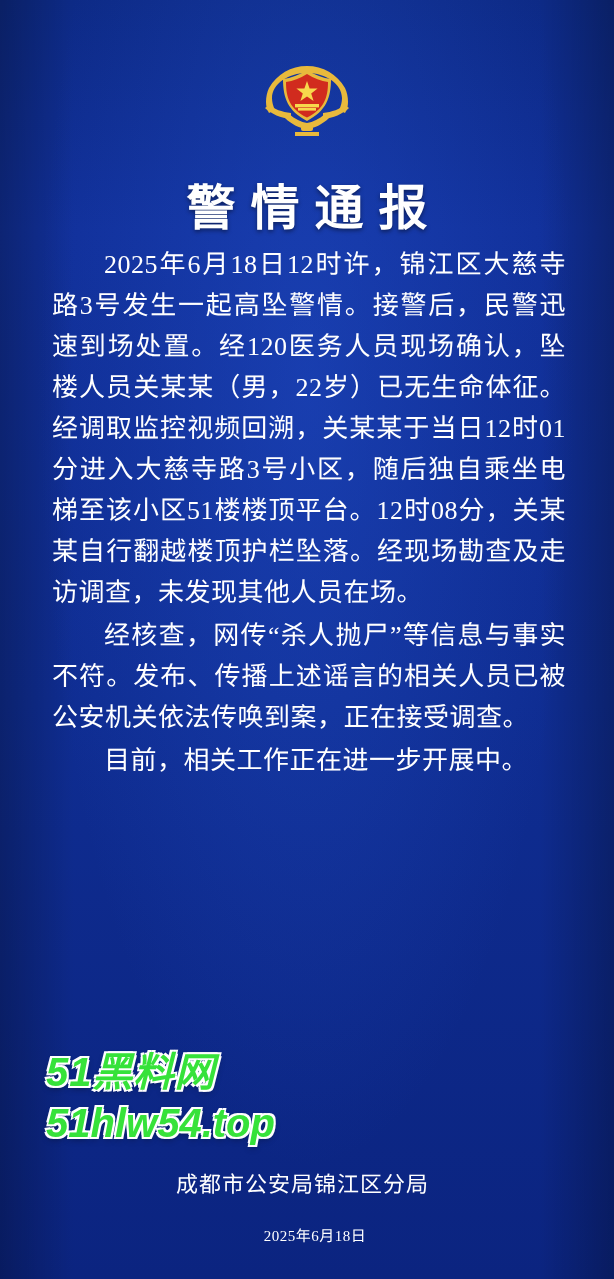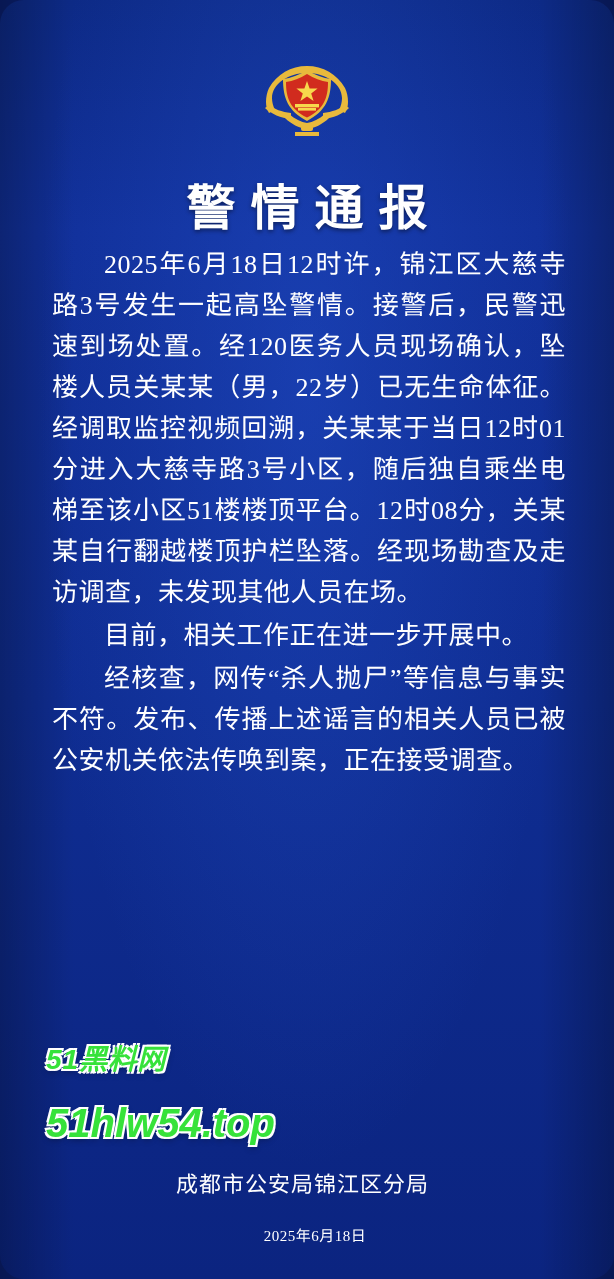--- a/index.html
+++ b/index.html
@@ -11,21 +11,20 @@
     width: 614px;
     height: 1279px;
     overflow: hidden;
     font-family: "Liberation Serif", "DejaVu Serif", serif;
     position: relative;
   }
   #poster {
     position: absolute;
     inset: 0;
     background: linear-gradient(180deg, #0d2a86 0%, #11309a 18%, #0f2d92 55%, #0b2480 100%);
-    border-radius: 24px;
   }
   
   #poster::before {
     content: "";
     position: absolute;
     inset: 0;
     background:
       radial-gradient(ellipse at 50% 30%, rgba(40,90,220,0.35) 0%, rgba(10,32,120,0) 62%),
       linear-gradient(90deg, rgba(0,0,0,0.25) 0%, rgba(0,0,0,0) 12%, rgba(0,0,0,0) 88%, rgba(0,0,0,0.25) 100%);
     pointer-events: none;
@@ -102,21 +101,21 @@
   
   .watermark {
     position: absolute;
     left: 46px;
     bottom: 132px;
     pointer-events: none;
     user-select: none;
   }
   .wm-line1 {
     font-family: "Liberation Sans", "DejaVu Sans", sans-serif;
-    font-size: 28px;
+    font-size: 40px;
     font-weight: bold;
     font-style: italic;
     color: #36e23a;
     letter-spacing: 1px;
     text-shadow:
       -2px -2px 0 #ffffff,
        2px -2px 0 #ffffff,
       -2px  2px 0 #ffffff,
        2px  2px 0 #ffffff,
        0 3px 6px rgba(0,0,0,0.35);
@@ -129,21 +128,21 @@
     font-style: italic;
     color: #36e23a;
     letter-spacing: 0px;
     text-shadow:
       -2px -2px 0 #ffffff,
        2px -2px 0 #ffffff,
       -2px  2px 0 #ffffff,
        2px  2px 0 #ffffff,
        0 3px 6px rgba(0,0,0,0.35);
     line-height: 48px;
-    margin-top: 16px;
+    margin-top: 4px;
   }
 </style>
 </head>
 <body>
 
 <div id="poster">
 
   <div class="emblem-wrap">
     <div class="emblem">
       <svg viewBox="0 0 104 96" width="104" height="96" aria-hidden="true">
@@ -165,22 +164,22 @@
         <rect x="40" y="56" width="24" height="3.4" fill="#f7d94c"></rect>
         <rect x="43" y="60" width="18" height="2.6" fill="#f7d94c"></rect>
       </svg>
     </div>
   </div>
 
   <div class="title">警情通报</div>
 
   <div class="body-text">
     <p>2025年6月18日12时许，锦江区大慈寺路3号发生一起高坠警情。接警后，民警迅速到场处置。经120医务人员现场确认，坠楼人员关某某（男，22岁）已无生命体征。经调取监控视频回溯，关某某于当日12时01分进入大慈寺路3号小区，随后独自乘坐电梯至该小区51楼楼顶平台。12时08分，关某某自行翻越楼顶护栏坠落。经现场勘查及走访调查，未发现其他人员在场。</p>
+    <p>经核查，网传“杀人抛尸”等信息与事实不符。发布、传播上述谣言的相关人员已被公安机关依法传唤到案，正在接受调查。</p>
     <p>目前，相关工作正在进一步开展中。</p>
-    <p>经核查，网传“杀人抛尸”等信息与事实不符。发布、传播上述谣言的相关人员已被公安机关依法传唤到案，正在接受调查。</p>
   </div>
 
   <div class="watermark">
     <div class="wm-line1">51黑料网</div>
     <div class="wm-line2">51hlw54.top</div>
   </div>
 
   <div class="signature">成都市公安局锦江区分局</div>
   <div class="sig-date">2025年6月18日</div>
 

